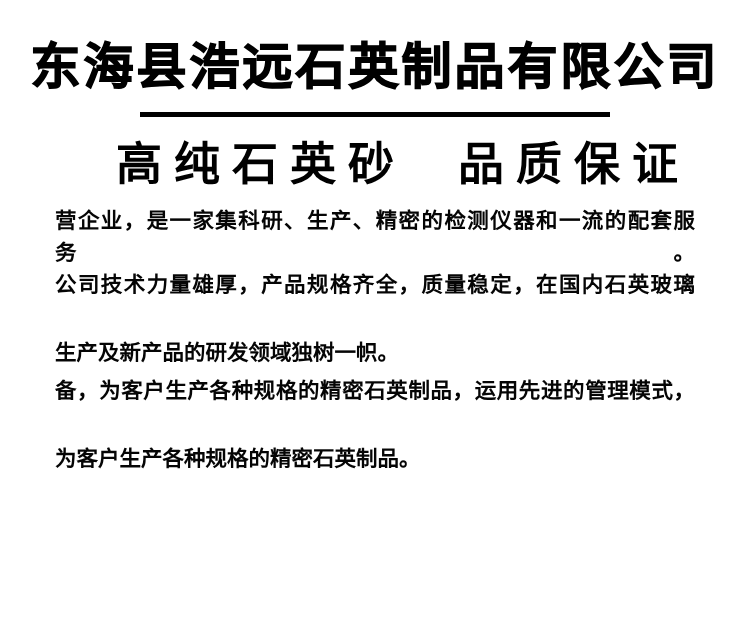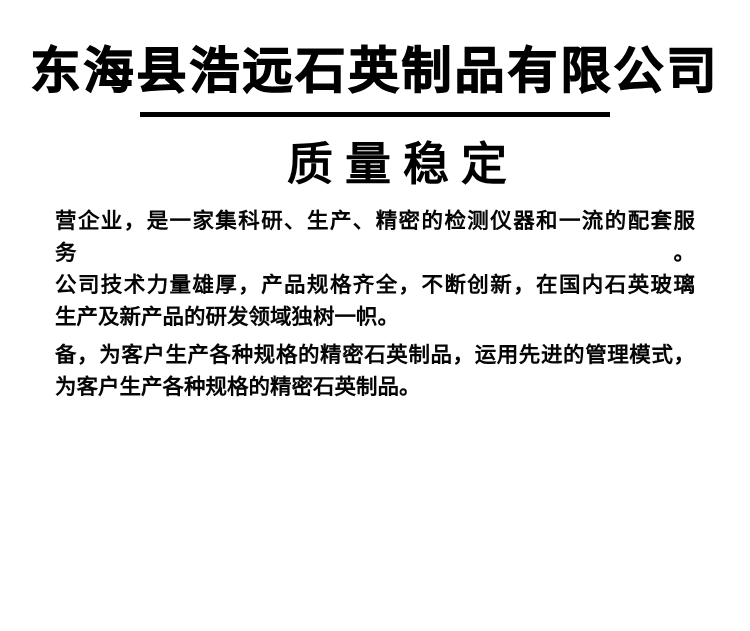--- a/index.html
+++ b/index.html
@@ -16,20 +16,21 @@
     margin: 0;
     padding-top: 45px;
     text-align: center;
     font-size: 50px;
     line-height: 52px;
     font-weight: 900;
     letter-spacing: 3px;
     color: #000000;
     -webkit-text-stroke: 1.2px #000000;
     white-space: nowrap;
+    font-family: Liberation Mono, monospace;
   }
   .divider {
     width: 470px;
     height: 5px;
     background: #000000;
     margin: 15px auto 0 auto;
   }
   .slogan {
     margin-top: 19px;
     display: flex;
@@ -54,40 +55,41 @@
   }
   .para { margin: 0 0 6px 0; padding: 0; }
   .para:last-child { margin-bottom: 0; }
   .line {
     display: block;
     text-align: justify;
     text-align-last: justify;
     overflow: hidden;
   }
   .line.first { text-indent: 2em; }
-  .line.last { text-align-last: left; }
+  .line.last { text-align-last: left; margin-top: 36px; }
 </style>
 </head>
 <body>
 
 <div class="page">
 
   <h1 class="title">东海县浩远石英制品有限公司</h1>
 
   <div class="divider"></div>
 
   <div class="slogan">
-    <span class="slogan-word">质量稳定</span>
+    <span class="slogan-word">高纯石英砂</span>
+    <span class="slogan-word">品质保证</span>
   </div>
 
   <div class="body-text">
 
     <p class="para">
       <span class="line">营企业，是一家集科研、生产、精密的检测仪器和一流的配套服务。</span>
-      <span class="line">公司技术力量雄厚，产品规格齐全，不断创新，在国内石英玻璃</span>
+      <span class="line">公司技术力量雄厚，产品规格齐全，质量稳定，在国内石英玻璃</span>
       <span class="line last">生产及新产品的研发领域独树一帜。</span>
     </p>
 
 
     <p class="para">
       <span class="line">备，为客户生产各种规格的精密石英制品，运用先进的管理模式，</span>
       <span class="line last">为客户生产各种规格的精密石英制品。</span>
     </p>
 
   </div>

